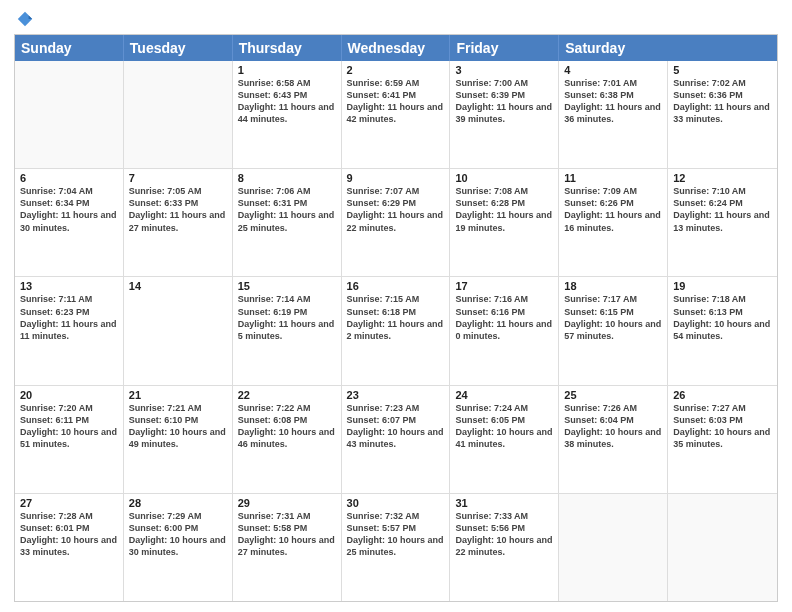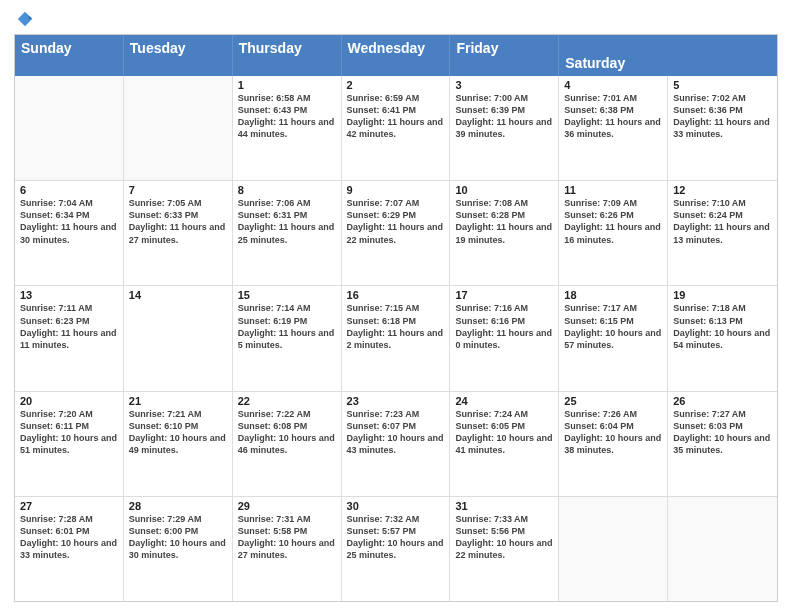--- a/index.html
+++ b/index.html
@@ -73,21 +73,20 @@
     }
     .cal-header-cell {
       color: #fff;
       font-size: 14px;
       font-weight: bold;
       padding: 5px 6px;
       border-right: 1px solid #6090d0;
     }
     .cal-header-cell:last-child {
       border-right: none;
-      margin-top: 15px;
     }
     .cal-body {
       flex: 1;
       display: flex;
       flex-direction: column;
     }
     .cal-row {
       display: grid;
       grid-template-columns: repeat(7, 1fr);
       flex: 1;

